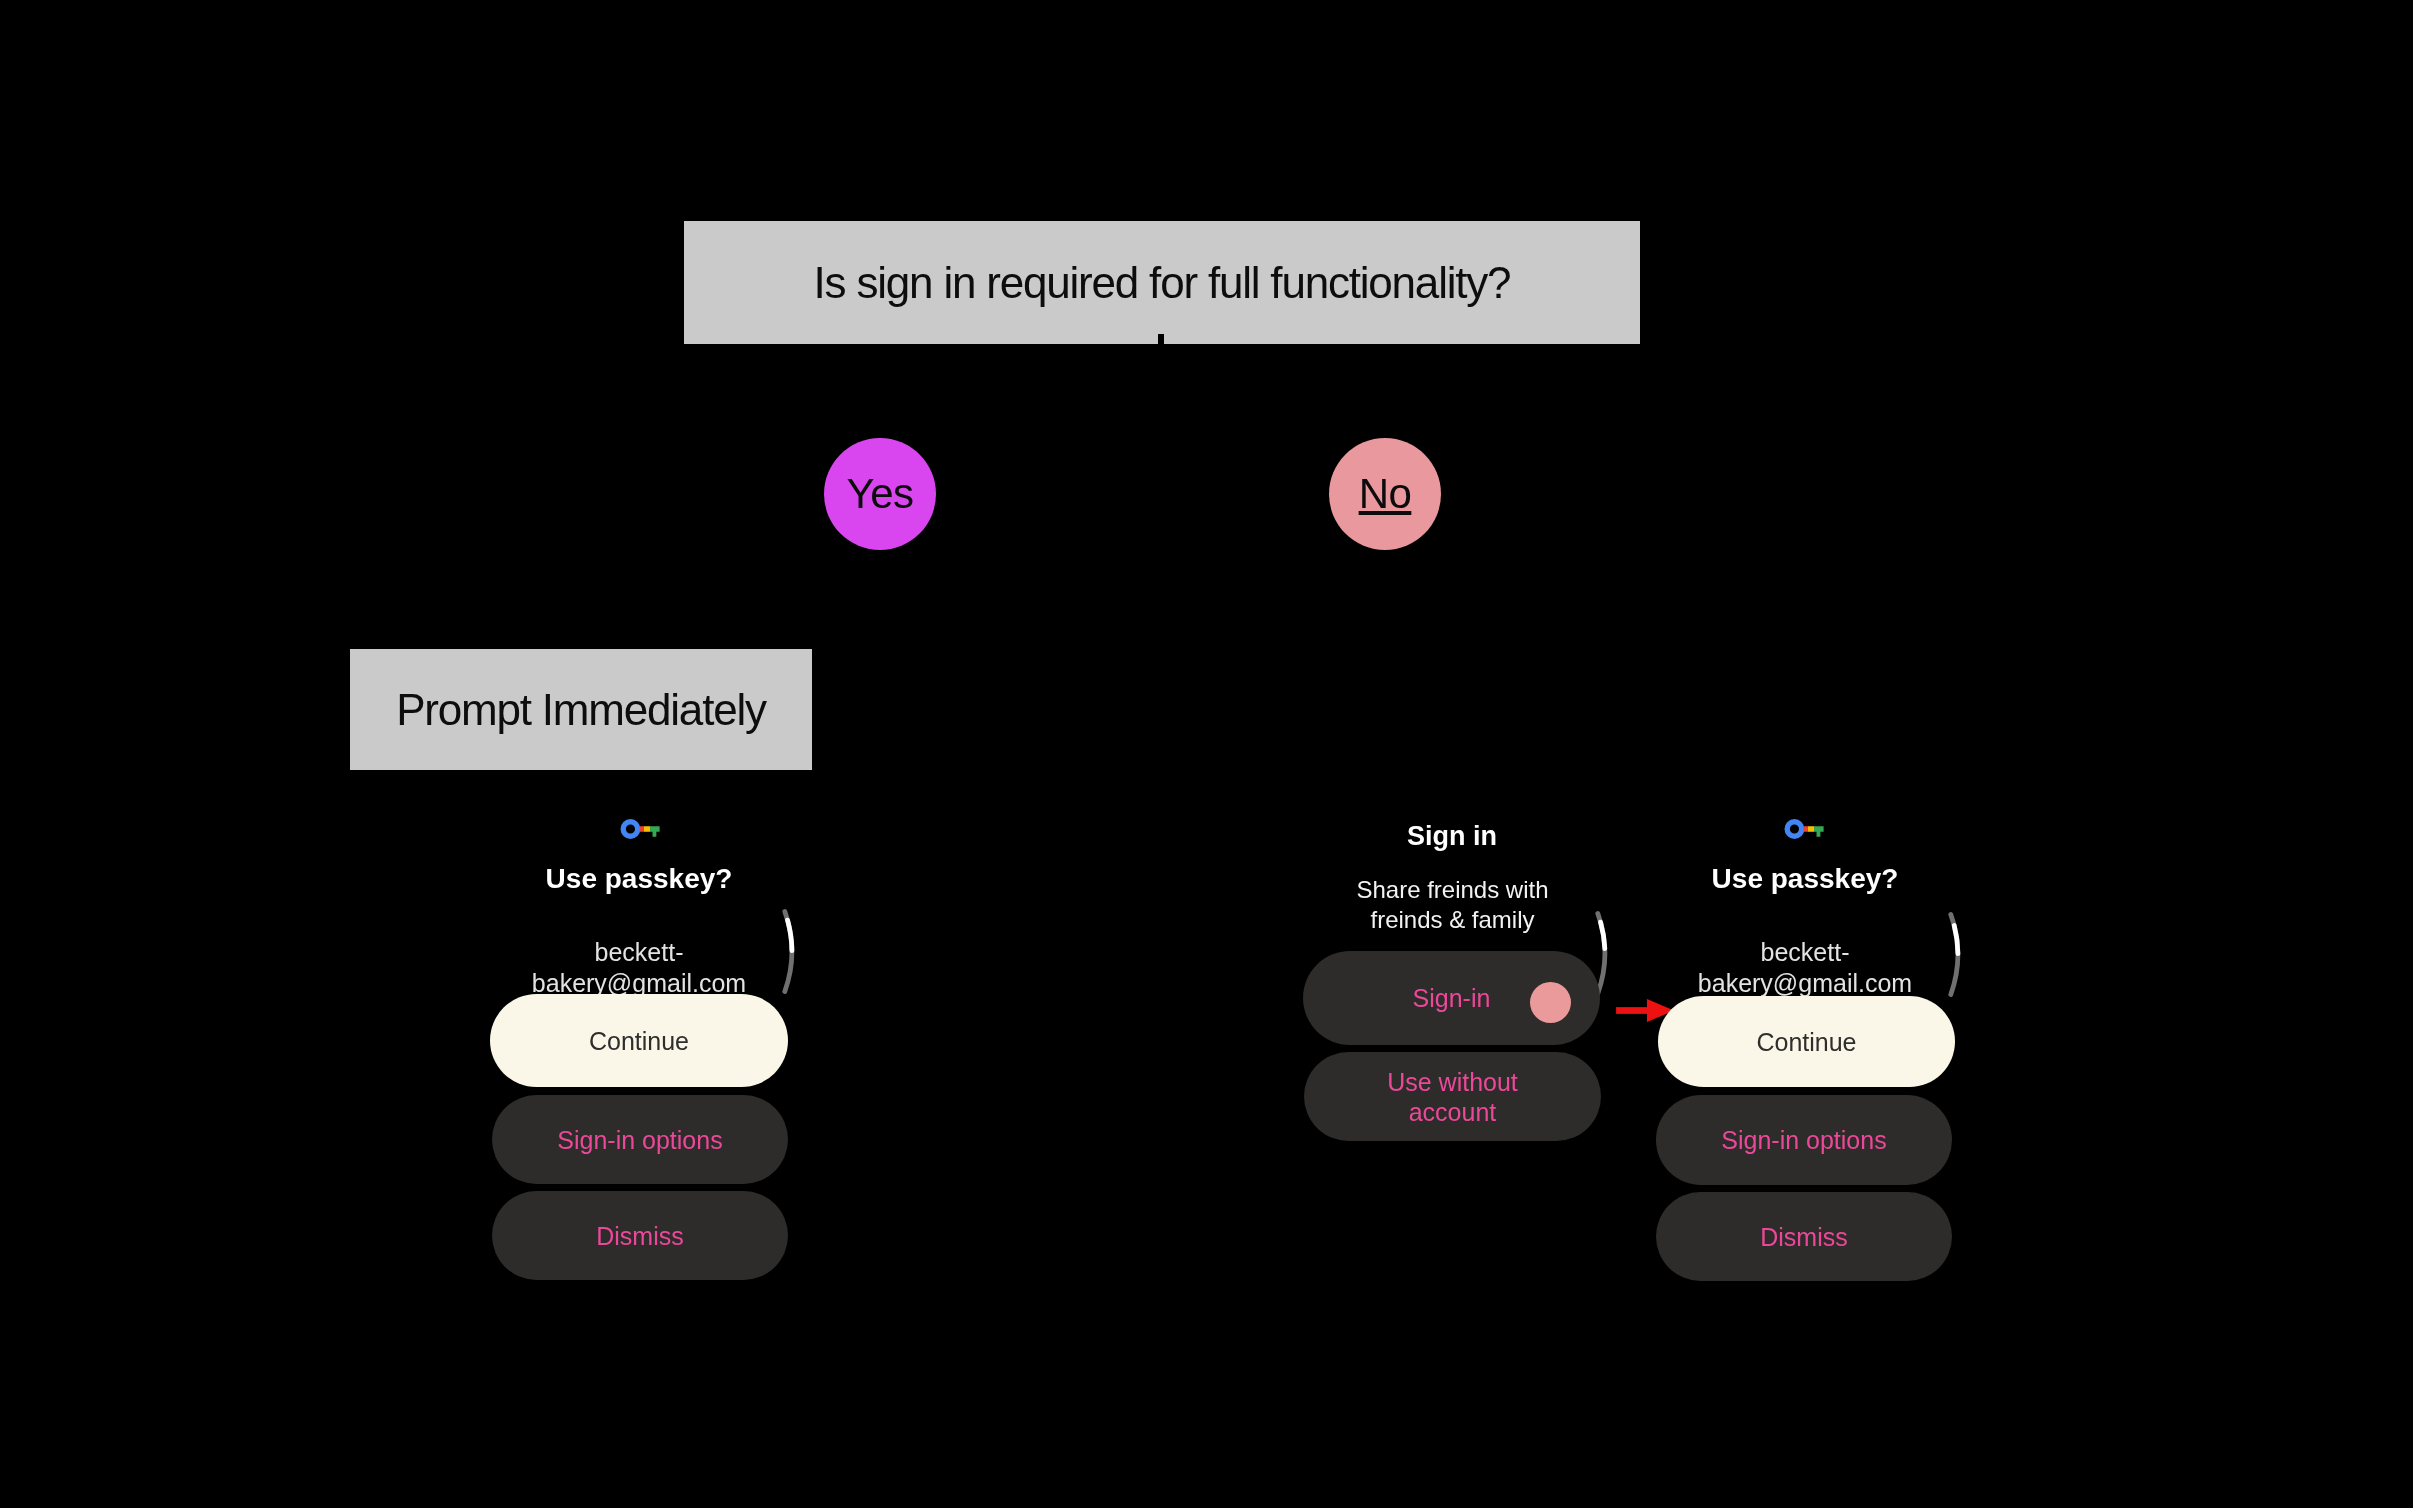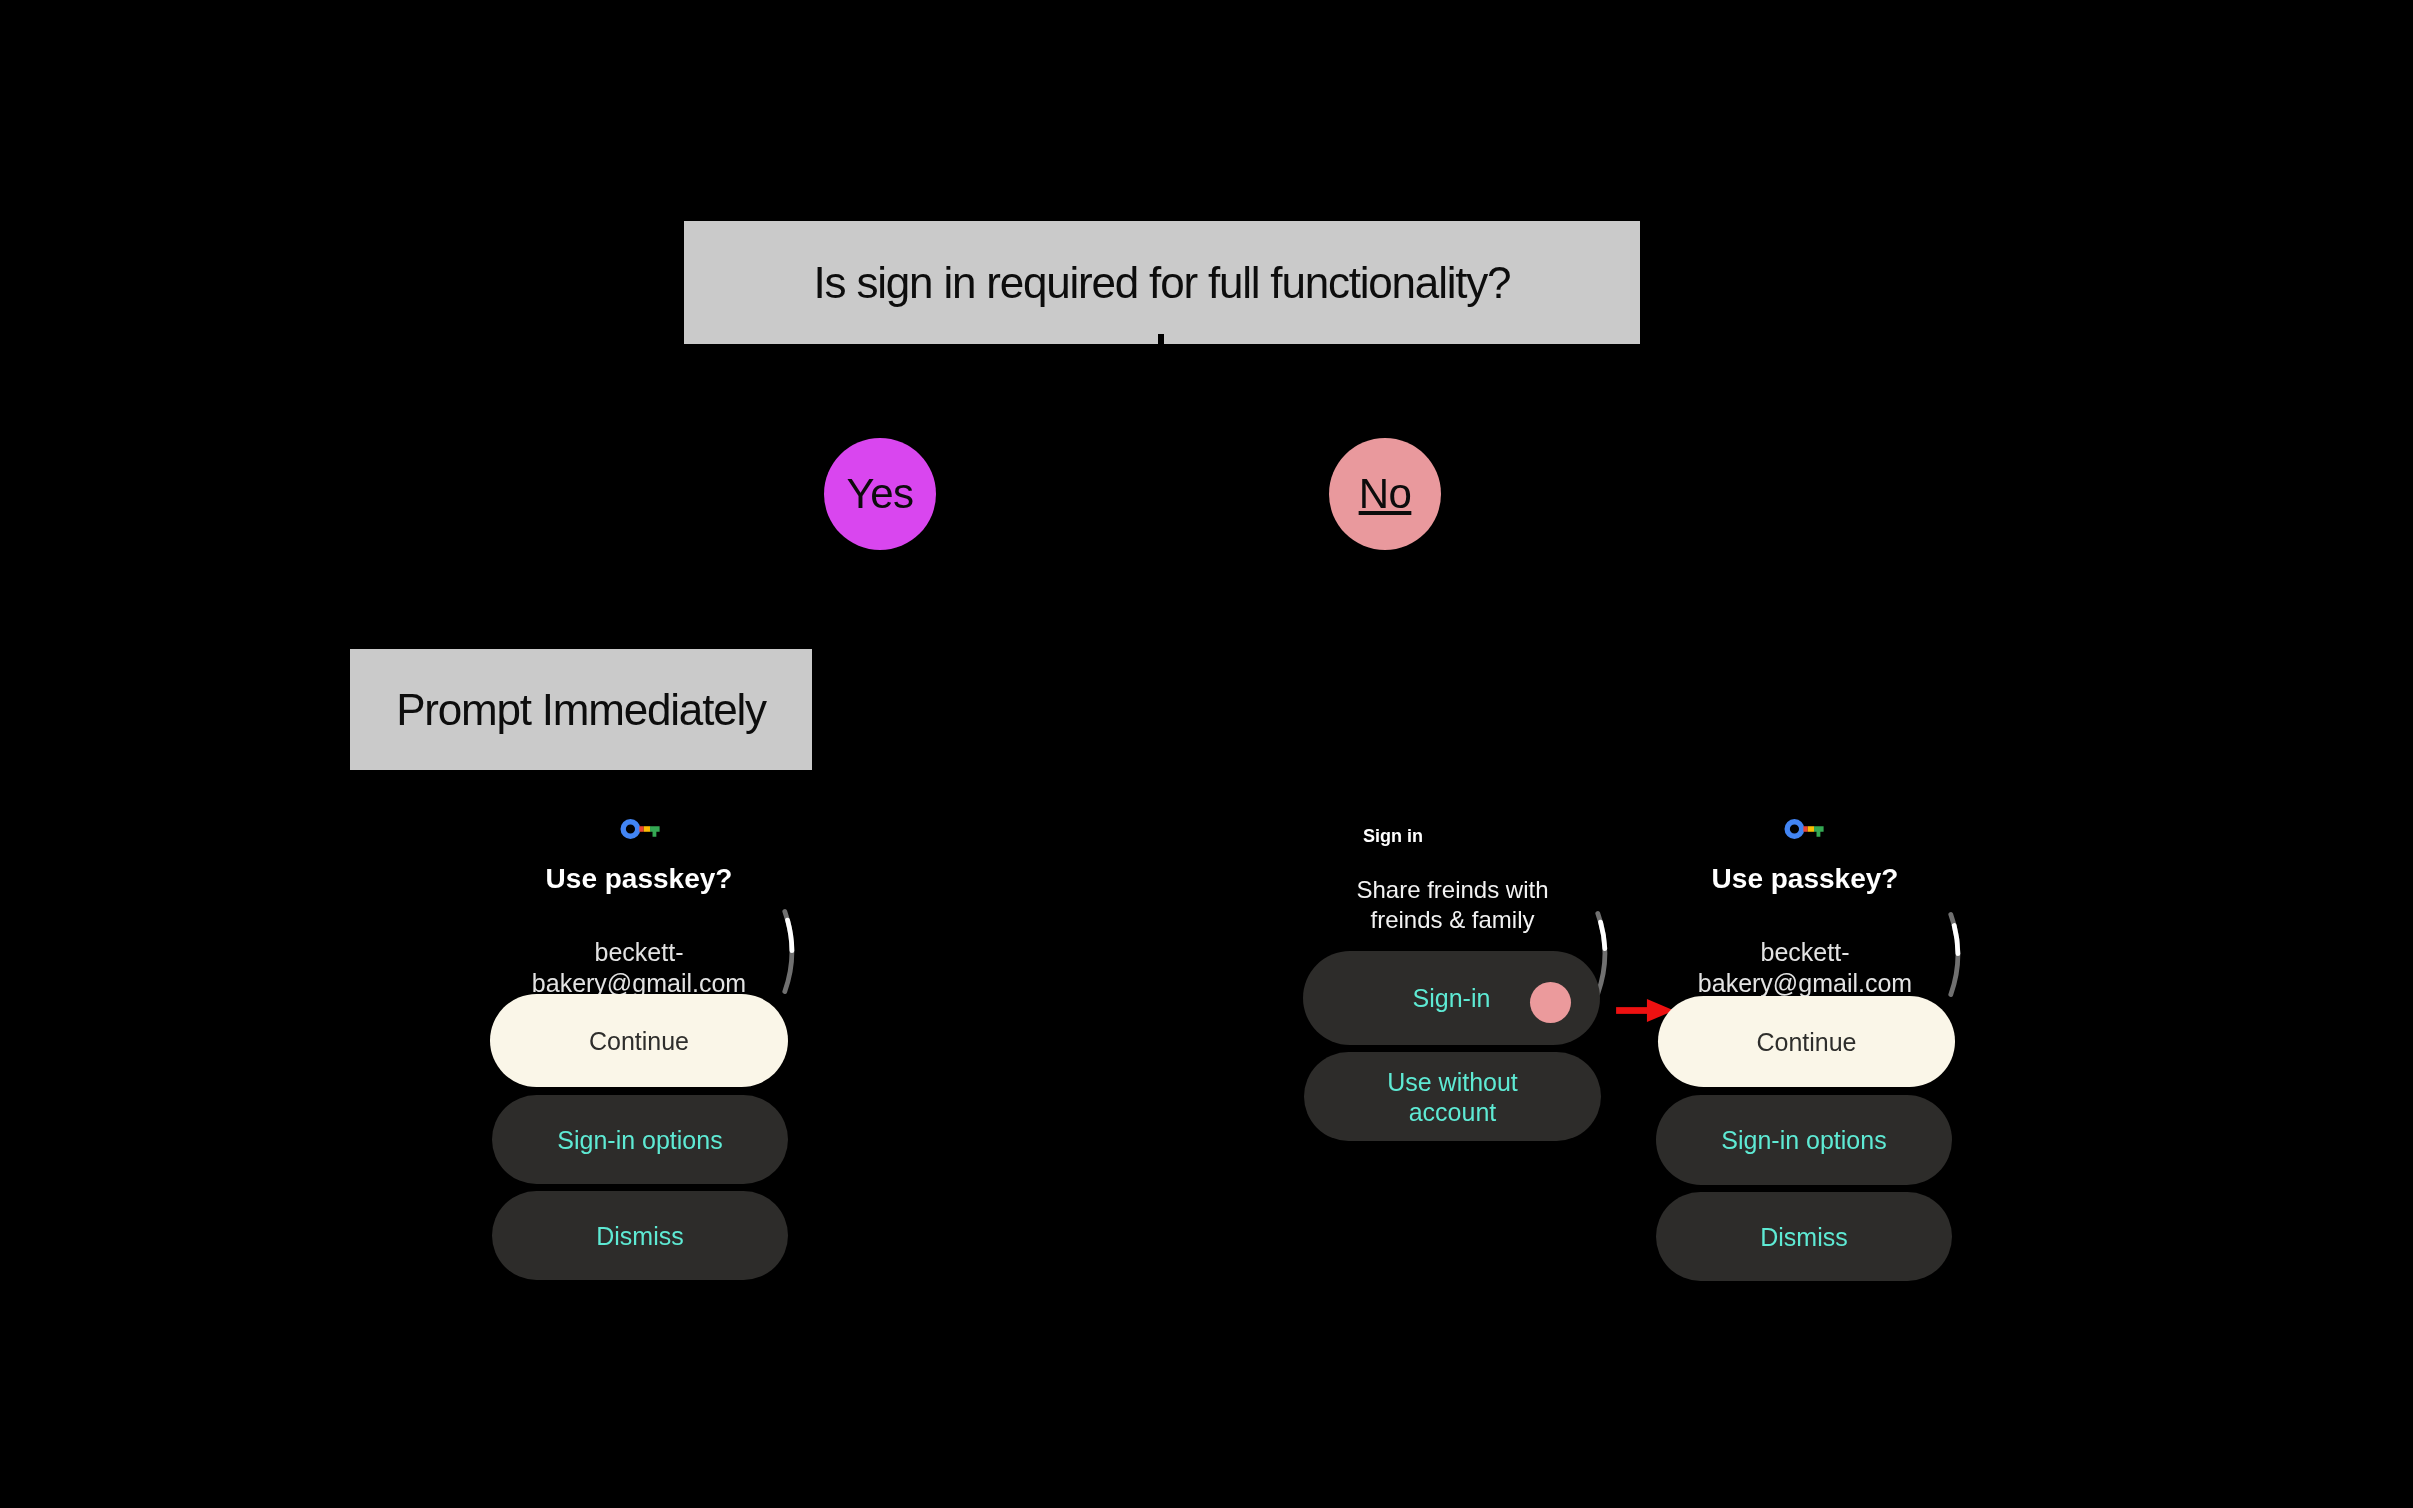--- a/index.html
+++ b/index.html
@@ -31,21 +31,21 @@
   }
   .wsub{
     position:absolute;text-align:center;color:#f2f2f2;
     font-size:24px;font-weight:400;line-height:30px;
   }
   .pill{
     position:absolute;border-radius:48px;
     display:flex;flex-direction:column;align-items:center;justify-content:center;
     font-size:25px;font-weight:500;line-height:30px;text-align:center;white-space:nowrap;
   }
-  .pill.dark{background:#2d2c2a;color:#5eead4;}
+  .pill.dark{background:#2d2c2a;color:#ec4899;}
   .pill.cream{background:#faf6e8;color:#2e2e2c;}
   .icon-abs{position:absolute;line-height:0;}
   .tap-dot{
     position:absolute;width:41px;height:41px;border-radius:50%;background:#eb9a9c;
   }
 </style>
 </head>
 <body>
 
 <div class="canvas">
@@ -79,21 +79,21 @@
         <path d="M5 4 Q 20 46 5 88" fill="none" stroke="#707070" stroke-width="5" stroke-linecap="round"></path>
         <path d="M5 4 Q 20 46 5 88" fill="none" stroke="#ffffff" stroke-width="5" stroke-linecap="round" pathLength="100" stroke-dasharray="38 100" stroke-dashoffset="-11"></path>
       </svg>
     </span>
     <div class="pill cream" style="left:490px;top:994px;width:298px;height:93px;">Continue</div>
     <div class="pill dark" style="left:492px;top:1095px;width:296px;height:89px;">Sign-in options</div>
     <div class="pill dark" style="left:492px;top:1191px;width:296px;height:89px;">Dismiss</div>
   </div>
 
   <div class="layer">
-    <div class="wtitle" style="left:1248px;top:820px;width:290px;font-size:18px;font-weight:700;">Sign in</div>
+    <div class="wtitle" style="left:1307px;top:820px;width:290px;font-size:27px;font-weight:700;">Sign in</div>
     <div class="wsub" style="left:1298px;top:875px;width:309px;">
       <div>Share freinds with</div>
       <div>freinds &amp; family</div>
     </div>
     <span class="icon-abs" style="left:1593px;top:909px;">
       <svg viewBox="0 0 22 92" width="21" height="89">
         <path d="M5 4 Q 20 46 5 88" fill="none" stroke="#707070" stroke-width="5" stroke-linecap="round"></path>
         <path d="M5 4 Q 20 46 5 88" fill="none" stroke="#ffffff" stroke-width="5" stroke-linecap="round" pathLength="100" stroke-dasharray="33 100" stroke-dashoffset="-11"></path>
       </svg>
     </span>

